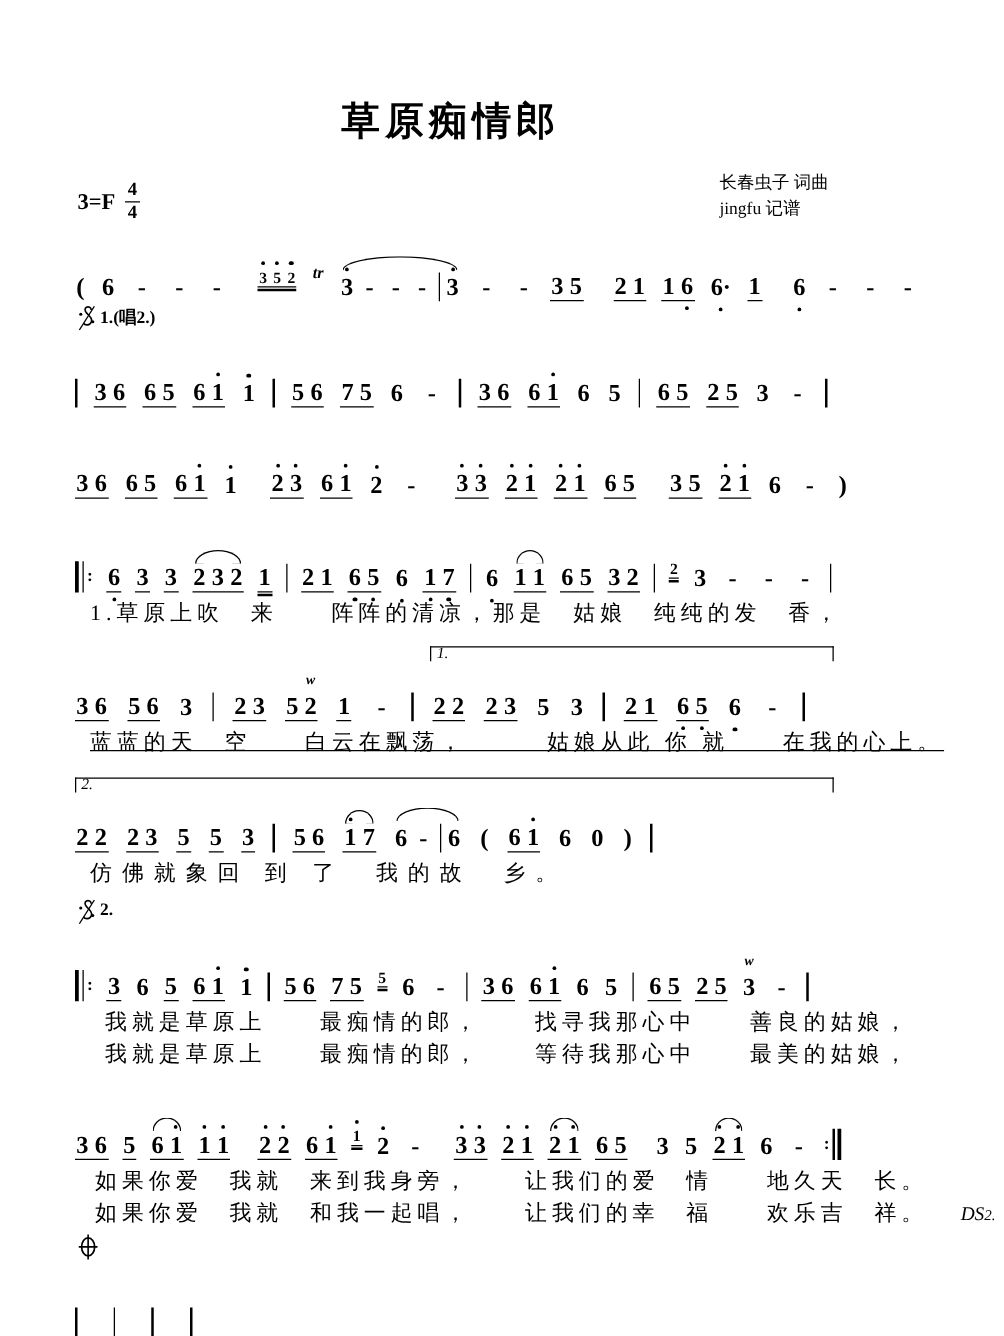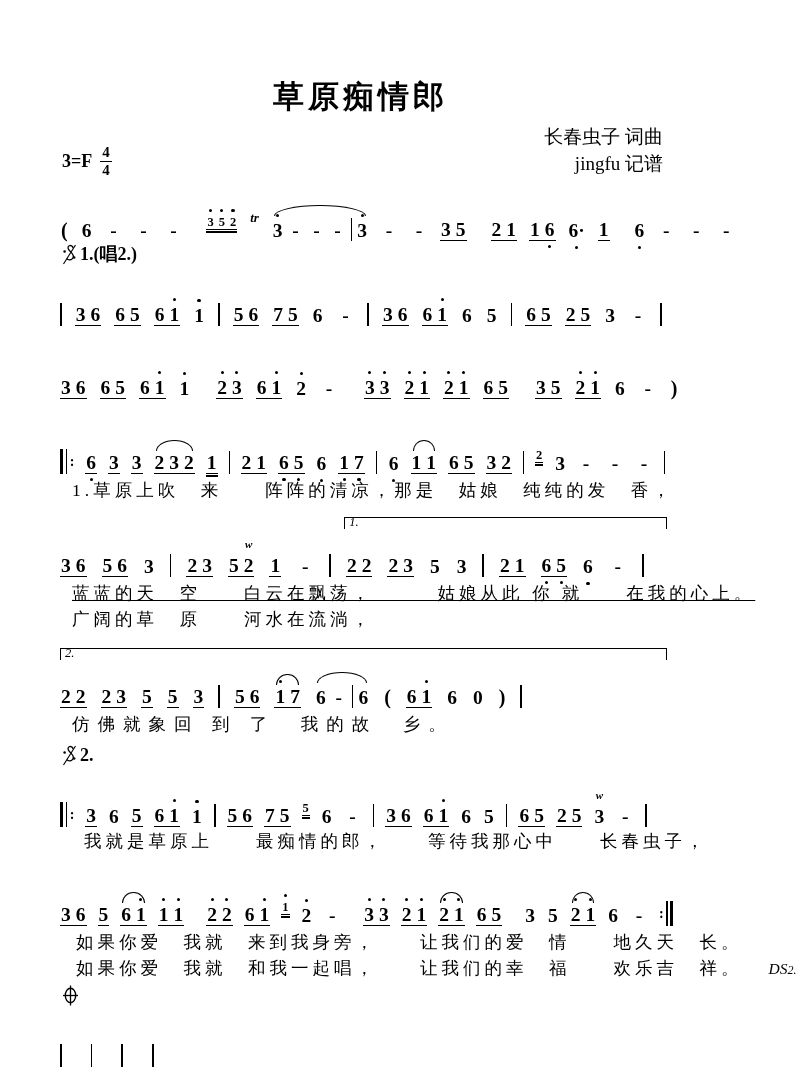--- a/index.html
+++ b/index.html
@@ -4,21 +4,21 @@
 <style>
   html,body{margin:0;padding:0;background:#fff}
   body{width:803px;height:1069px;color:#000;overflow:hidden;
        font-family:"Liberation Serif","DejaVu Serif",serif}
   .page{position:relative;width:721px;height:1069px;background:#fff}
   .title{text-align:center;font-size:31px;font-weight:bold;letter-spacing:4px;padding-top:76px}
   .head-row{display:flex;justify-content:space-between;align-items:flex-end;padding:0 58px 0 62px;margin-top:2px;height:58px}
   .keysig{display:flex;align-items:center;gap:8px;font-size:18px;font-weight:bold;margin-bottom:0}
   .frac{display:inline-flex;flex-direction:column;align-items:center;font-size:15px;font-weight:bold;line-height:1.1}
   .frac .ftop{border-bottom:1.4px solid #000;padding:0 2px}
-  .credits{text-align:right;font-size:19px;line-height:1.45}
+  .credits{text-align:left;font-size:14px;line-height:1.45}
   .score{padding:0 56px 0 60px}
   .m-line{display:flex;align-items:flex-end;padding-top:17px;position:relative;min-height:44px}
   .grp{display:inline-flex;align-items:flex-end;column-gap:5px;position:relative;padding:0 1px}
   .u1{border-bottom:1.7px solid #000}
   .u2{border-bottom:1.7px solid #000}
   .u2::after{content:"";position:absolute;left:0;right:0;bottom:-4px;height:1.7px;background:#000}
   .arc::before{content:"";position:absolute;left:2px;right:2px;top:-13px;height:10px;
      border:1.4px solid #000;border-bottom:none;border-radius:50% 50% 0 0/100% 100% 0 0}
   .tok{position:relative;font-size:19.5px;font-weight:bold;line-height:1.05;display:inline-block;text-align:center;white-space:nowrap}
   .hidot{position:absolute;left:50%;top:-7px;width:3.2px;height:3.2px;margin-left:-1.6px;border-radius:50%;background:#000}
@@ -34,21 +34,21 @@
   .rep .rline{width:1.7px;height:25px;background:#000}
   .rep .rthick{width:3px;height:25px;background:#000}
   .rep .rdots{font-size:14px;font-weight:bold;align-self:center;line-height:1}
   .volta{position:absolute;top:1px;height:11px;border-top:1.6px solid #000;border-left:1.6px solid #000;border-right:1.6px solid #000}
   .vlabel{position:absolute;left:4px;top:-2px;font-size:12.5px;font-style:italic;line-height:1}
   .ds{font-style:italic;font-size:15.5px;white-space:nowrap}
   .ds .dsn{font-size:12px}
   .lyric{font-size:17.5px;letter-spacing:4px;margin:4px 0 0 12px;white-space:pre}
   .lyric .ds{margin-left:26px;letter-spacing:0}
   .marks{display:flex;align-items:center;gap:3px;height:22px;margin-left:2px}
-  .mlabel{font-size:18px;font-weight:bold}
+  .mlabel{font-size:14px;font-weight:bold}
   svg{display:block}
 </style>
 </head>
 <body>
 
 <div class="page">
   <div class="title">草原痴情郎</div>
   <div class="head-row">
     <div class="keysig">
       <span>3=F</span>
@@ -409,21 +409,20 @@
         </span>
         <span class="grp">
           <span class="tok dash">-</span>
         </span>
         <span class="bar"></span>
         <div class="volta" style="left: 47%; width: 53%;">
           <span class="vlabel">1.</span>
         </div>
       </div>
       <div class="lyric" style="margin-top: 4px; text-decoration: underline;"><span>蓝蓝的天　空　　白云在飘荡，　　　姑娘从此 你 就　　在我的心上。</span></div>
-      <div class="lyric" style="margin-top: 2px;"><span>广阔的草　原　　河水在流淌，</span></div>
       <div class="m-line" style="column-gap: 14px; margin-top: 16px;">
         <span class="grp u1">
           <span class="tok">2</span>
           <span class="tok">2</span>
         </span>
         <span class="grp u1">
           <span class="tok">2</span>
           <span class="tok">3</span>
         </span>
         <span class="grp u1">
@@ -548,21 +547,22 @@
           <span class="tok">5</span>
         </span>
         <span class="grp">
           <span class="tok">3<span class="mord">w</span></span>
         </span>
         <span class="grp">
           <span class="tok dash">-</span>
         </span>
         <span class="bar"></span>
       </div>
-      <div class="lyric" style="margin-left: 24px; margin-top: 2px;"><span>我就是草原上　　最痴情的郎，　　等待我那心中　　长春虫子，</span></div>
+      <div class="lyric" style="margin-left: 24px; margin-top: 4px;"><span>我就是草原上　　最痴情的郎，　　找寻我那心中　　善良的姑娘，</span></div>
+      <div class="lyric" style="margin-left: 24px; margin-top: 2px;"><span>我就是草原上　　最痴情的郎，　　等待我那心中　　最美的姑娘，</span></div>
       <div class="m-line" style="column-gap: 11px; margin-top: 12px;">
         <span class="grp u1">
           <span class="tok">3</span>
           <span class="tok">6</span>
         </span>
         <span class="grp u1">
           <span class="tok">5</span>
         </span>
         <span class="grp u1 arc">
           <span class="tok">6</span>

